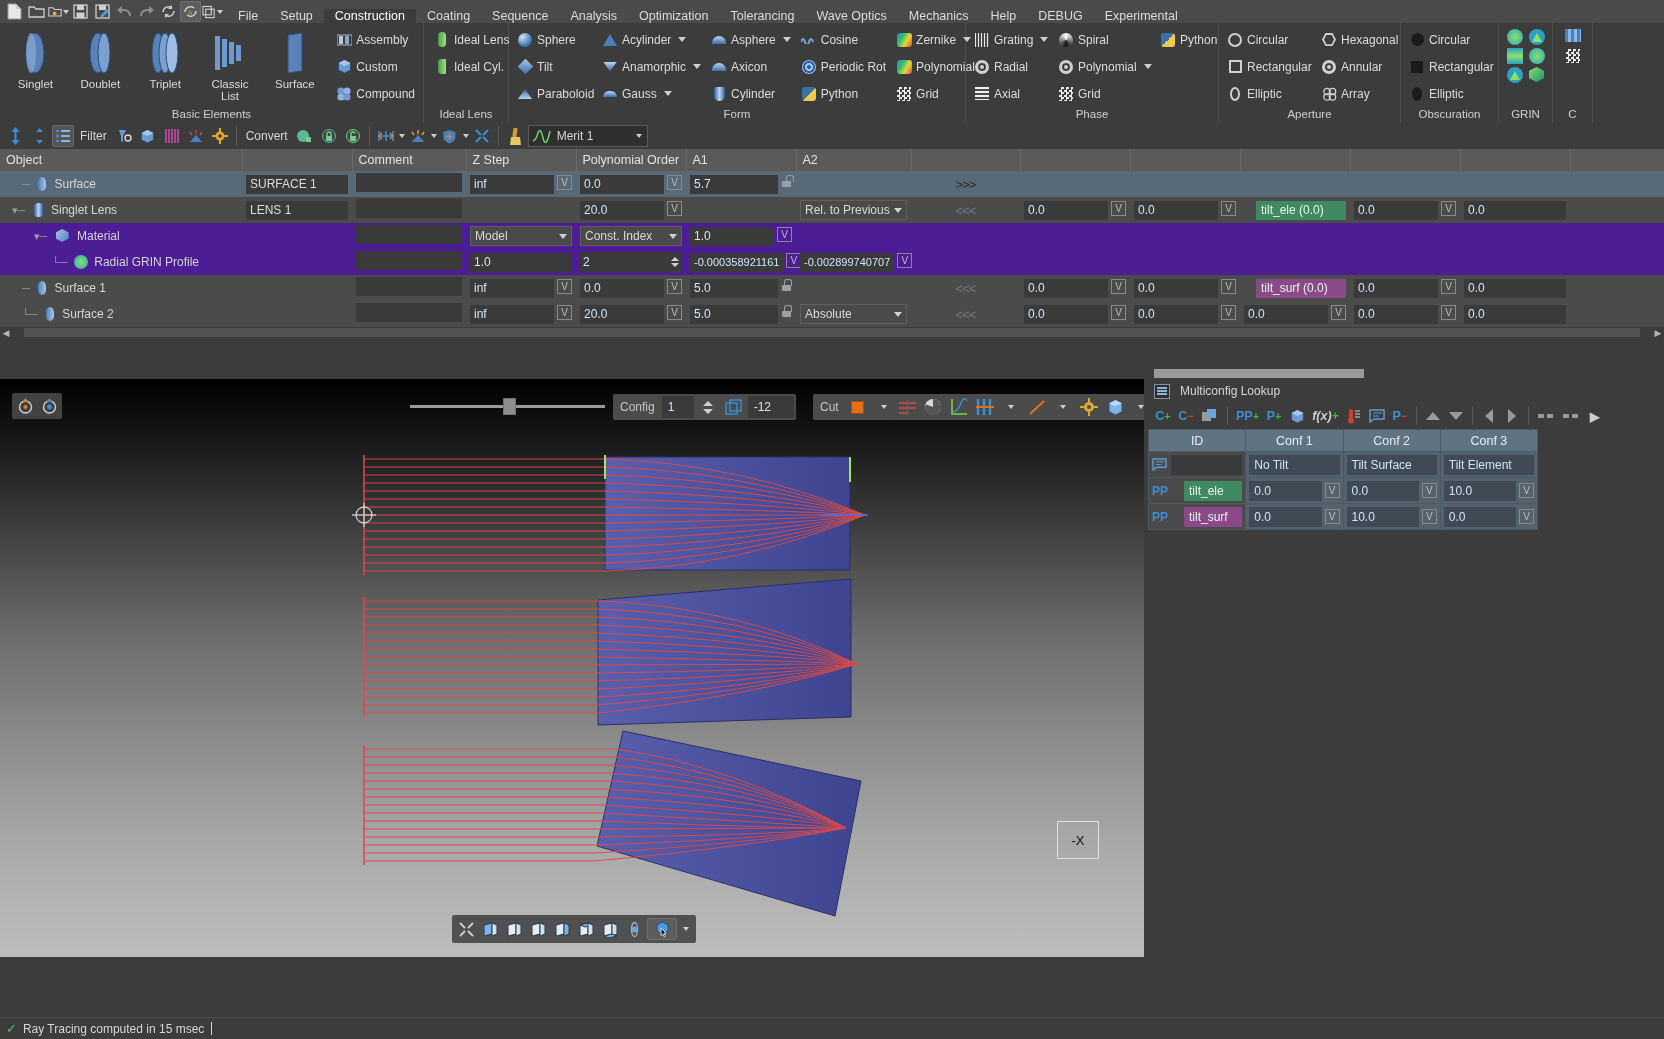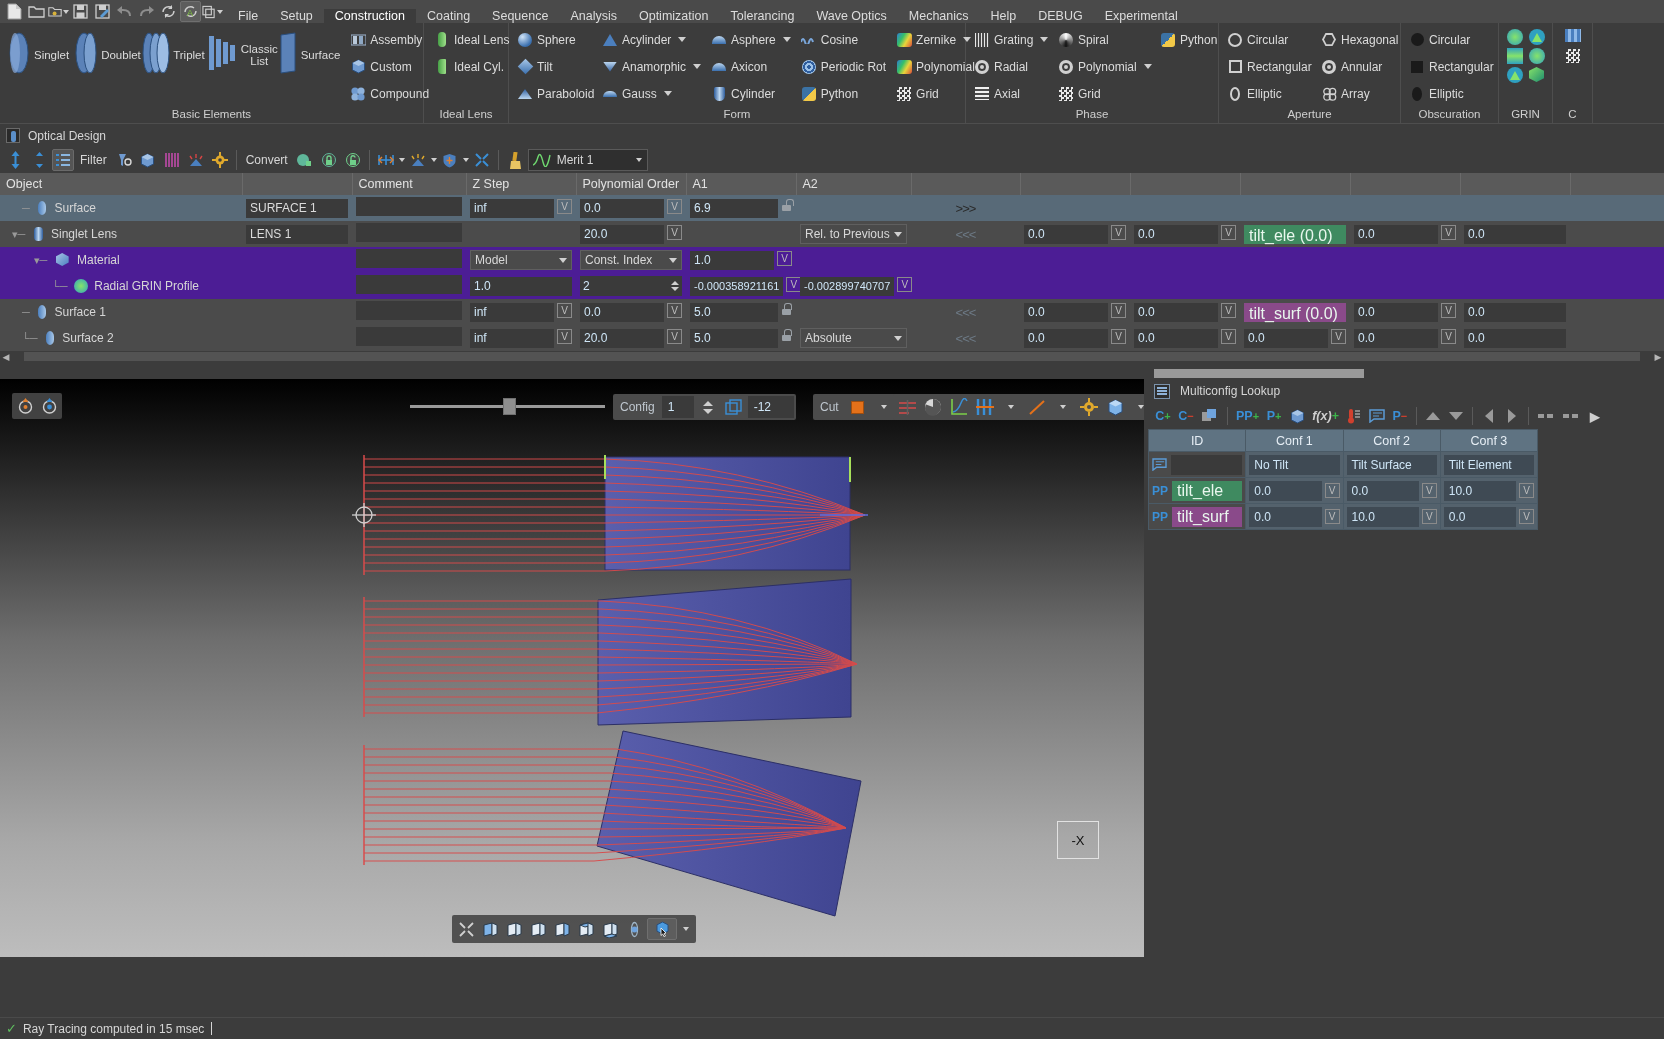--- a/index.html
+++ b/index.html
@@ -43,21 +43,21 @@
   .menubar { display: flex; align-items: flex-end; flex: 1; }
   .menu-item {
     padding: 0 11px; display: flex; align-items: center; color: #dcdcdc; font-size: 12.5px;
   }
   .menu-item.active { background: #3c3c3c; color: #ffffff; }
 
   .ribbon-body { height: 100px; background: #3c3c3c; display: flex; }
   .rgroup { display: flex; flex-direction: column; border-right: 1px solid #4e4e4e; }
   .rgroup-inner { flex: 1; display: flex; align-items: flex-start; padding: 4px 4px 0 4px; gap: 2px; }
   .rgroup-label { height: 17px; font-size: 11.5px; color: #cfcfcf; text-align: center; line-height: 17px; }
-  .bigbtn { width: 66px; display: flex; flex-direction: row; align-items: center; padding-top: 4px; }
+  .bigbtn { width: 66px; display: flex; flex-direction: column; align-items: center; padding-top: 4px; }
   .bigbtn .lbl { font-size: 11.5px; text-align: center; line-height: 12px; margin-top: 3px; color: #dcdcdc;}
   .col { display: flex; flex-direction: column; gap: 2px; }
   .smbtn { height: 25px; display: flex; align-items: center; gap: 4px; padding: 0 4px; color: #dcdcdc; font-size: 12px; white-space: nowrap; }
   .smbtn .ic { width: 16px; height: 16px; flex: 0 0 16px; display:flex; align-items:center; justify-content:center;}
   .smbtn .dd { width: 0; height: 0; border-left: 4px solid transparent; border-right: 4px solid transparent; border-top: 5px solid #cfcfcf; margin-left: 3px; }
   .greenpill { width: 8px; height: 15px; border-radius: 4px; background: linear-gradient(90deg,#46a046,#9fe08a); }
   .ballblue { width: 14px; height: 14px; border-radius: 50%; background: radial-gradient(circle at 32% 28%, #cfe3f7, #3a6fae 70%); }
   .diamondb { width: 11px; height: 11px; background: linear-gradient(135deg,#a9c8e8,#3a6fae); transform: rotate(45deg); }
   .tribl { width:0;height:0;border-left:7px solid transparent;border-right:7px solid transparent;border-bottom:12px solid #4b7fbe;}
   .domeb { width: 14px; height: 8px; border-radius: 7px 7px 0 0; background: linear-gradient(180deg,#bcd6ef,#3a6fae); }
@@ -125,21 +125,21 @@
   .selbox {
     background: #4a4a4a; border: 1px solid #5f5f5f; color: #d8d8d8; font-size: 12px;
     height: 20px; display: flex; align-items: center; justify-content: space-between;
     padding: 0 4px; width: 100%;
   }
   .selbox .dd { width: 0; height: 0; border-left: 4px solid transparent; border-right: 4px solid transparent; border-top: 5px solid #d0d0d0; }
   .spin { background:#3a3a3a; height: 20px; display:flex; align-items:center; justify-content:space-between; padding: 0 3px; color:#cfe6f7;}
   .spin .ar { display:flex;flex-direction:column;gap:2px;}
   .chev { color: #2a2a2a; font-size: 13px; letter-spacing: -1px; }
   .chev.dim { color: #6d7a86; }
-  .tag { font-size: 16px; padding: 2px 5px; height:19px; display:block; color:#e9f7ee;}
+  .tag { font-size: 12px; padding: 2px 5px; height:19px; display:block; color:#e9f7ee;margin-left:12px;}
   .tag.green { background: #3f8a60; }
   .tag.purple { background: #8a4a8a; }
   .treeline { color: #9a9a9a; font-size: 11px; }
 
   .hscroll { height: 11px; background: #3c3c3c; display: flex; align-items: center; }
   .hscroll .track { flex: 1; height: 9px; background: #535353; margin: 0 12px 0 12px;}
   .hscroll .leftcap, .hscroll .rightcap { width: 12px; text-align: center; color: #b5b5b5; font-size: 9px; }
 
   
   .vp { position: absolute; left: 0; top: 379px; width: 1144px; height: 578px; background: #000; overflow: hidden;}
@@ -641,24 +641,20 @@
 
     <div class="rgroup" style="width:40px">
       <div class="rgroup-inner" style="flex-direction:column;align-items:center;gap:7px;padding-top:6px">
         <span style="width:16px;height:13px;background:repeating-linear-gradient(90deg,#4a7fbf 0 3px,#8fb9e8 3px 6px)"></span>
         <span class="gridic"></span>
       </div>
       <div class="rgroup-label">C</div>
     </div>
   </div>
 
-  <div class="od-title">
-    <span class="tab-ic"></span>
-    <span>Optical Design</span>
-  </div>
 
   <div class="od-toolbar">
     <div class="tb">
         <svg width="13" height="18" viewBox="0 0 13 18">
           <path d="M6.5 0l4 5h-8z" fill="#3a8fd6"></path>
           <path d="M6.5 18l4-5h-8z" fill="#3a8fd6"></path>
           <rect x="5.5" y="4" width="2" height="10" fill="#3a8fd6"></rect>
         </svg>
       </div>
     <div class="tb">
@@ -842,21 +838,21 @@
               </span>
             </td>
           <td>
               <span class="inline">
                 <span class="cellinput">0.0</span>
                 <span class="vbox">V</span>
               </span>
             </td>
           <td>
               <span class="inline">
-                <span class="cellinput">6.9</span>
+                <span class="cellinput">5.7</span>
                 <span class="lock open"></span>
               </span>
             </td>
           <td></td>
           <td style="text-align:center"><span class="chev">&gt;&gt;&gt;</span></td>
           <td></td>
             <td></td>
           <td></td>
             <td></td>
           <td></td>

